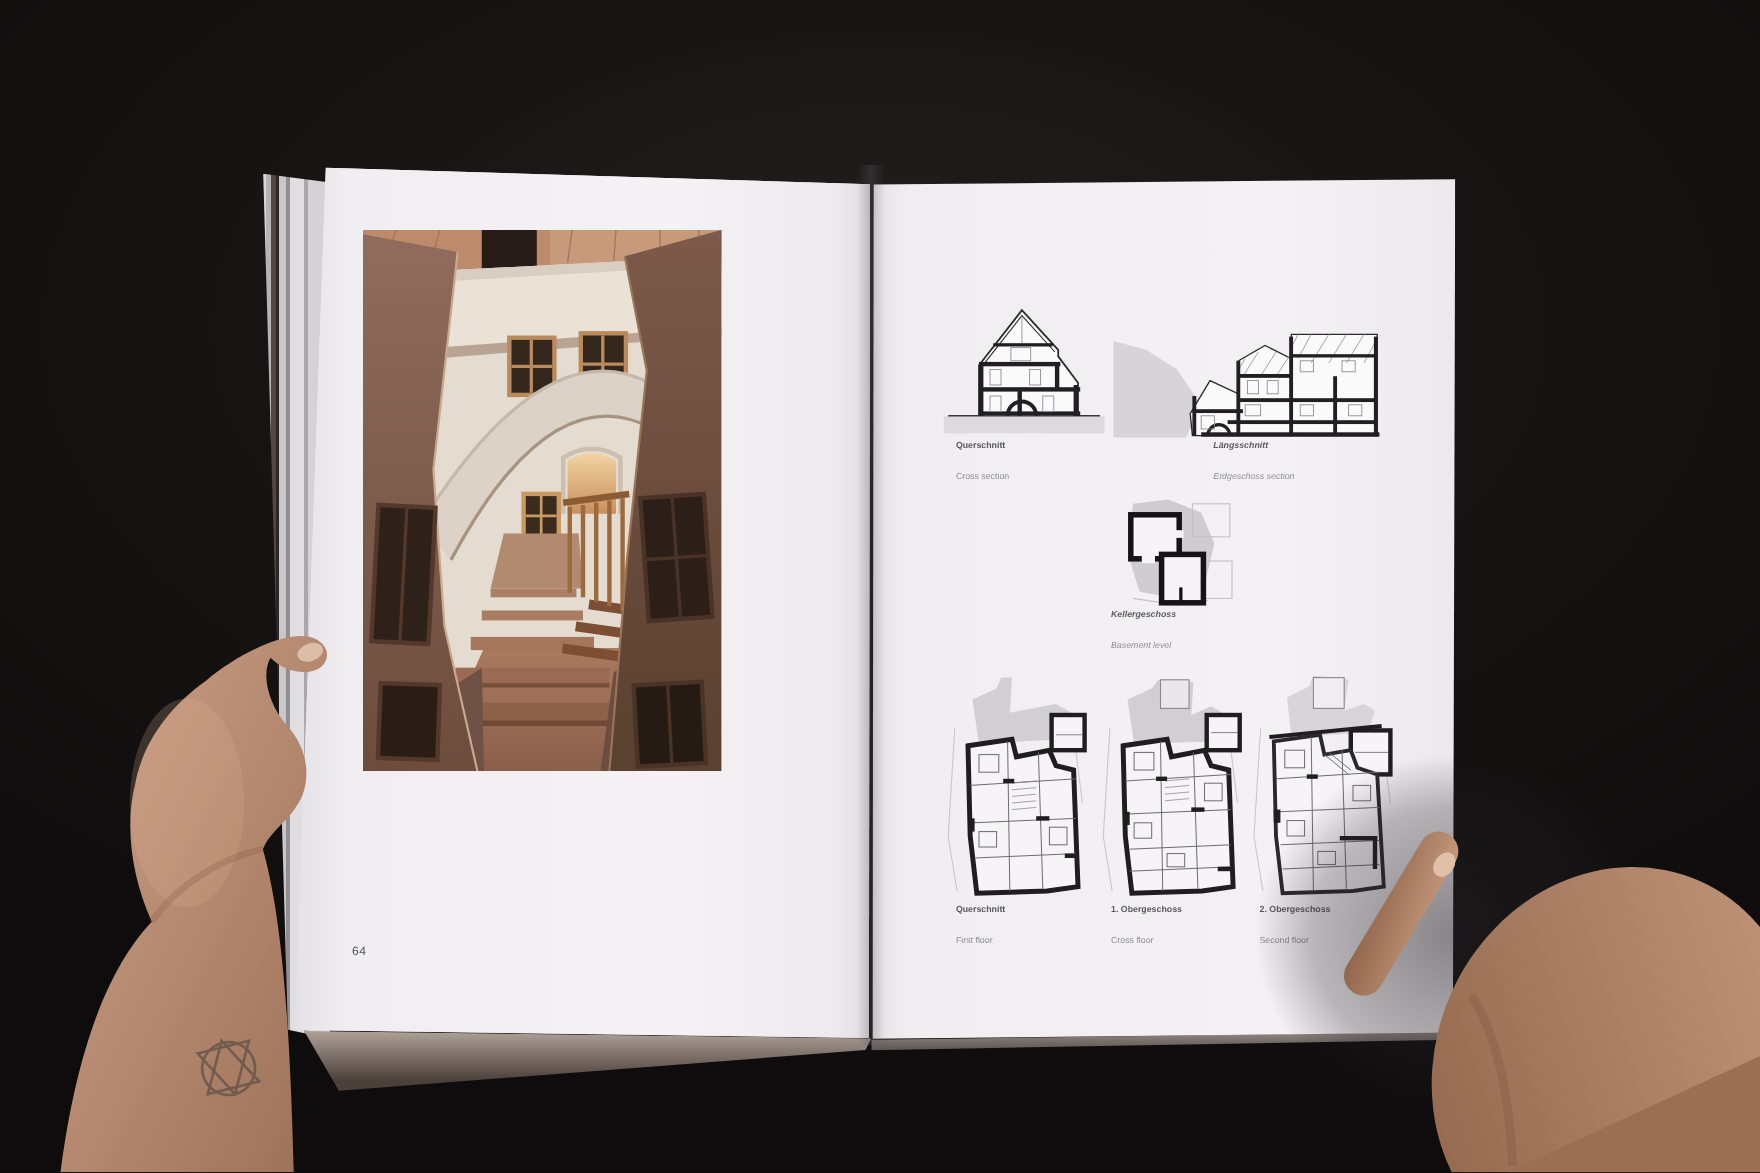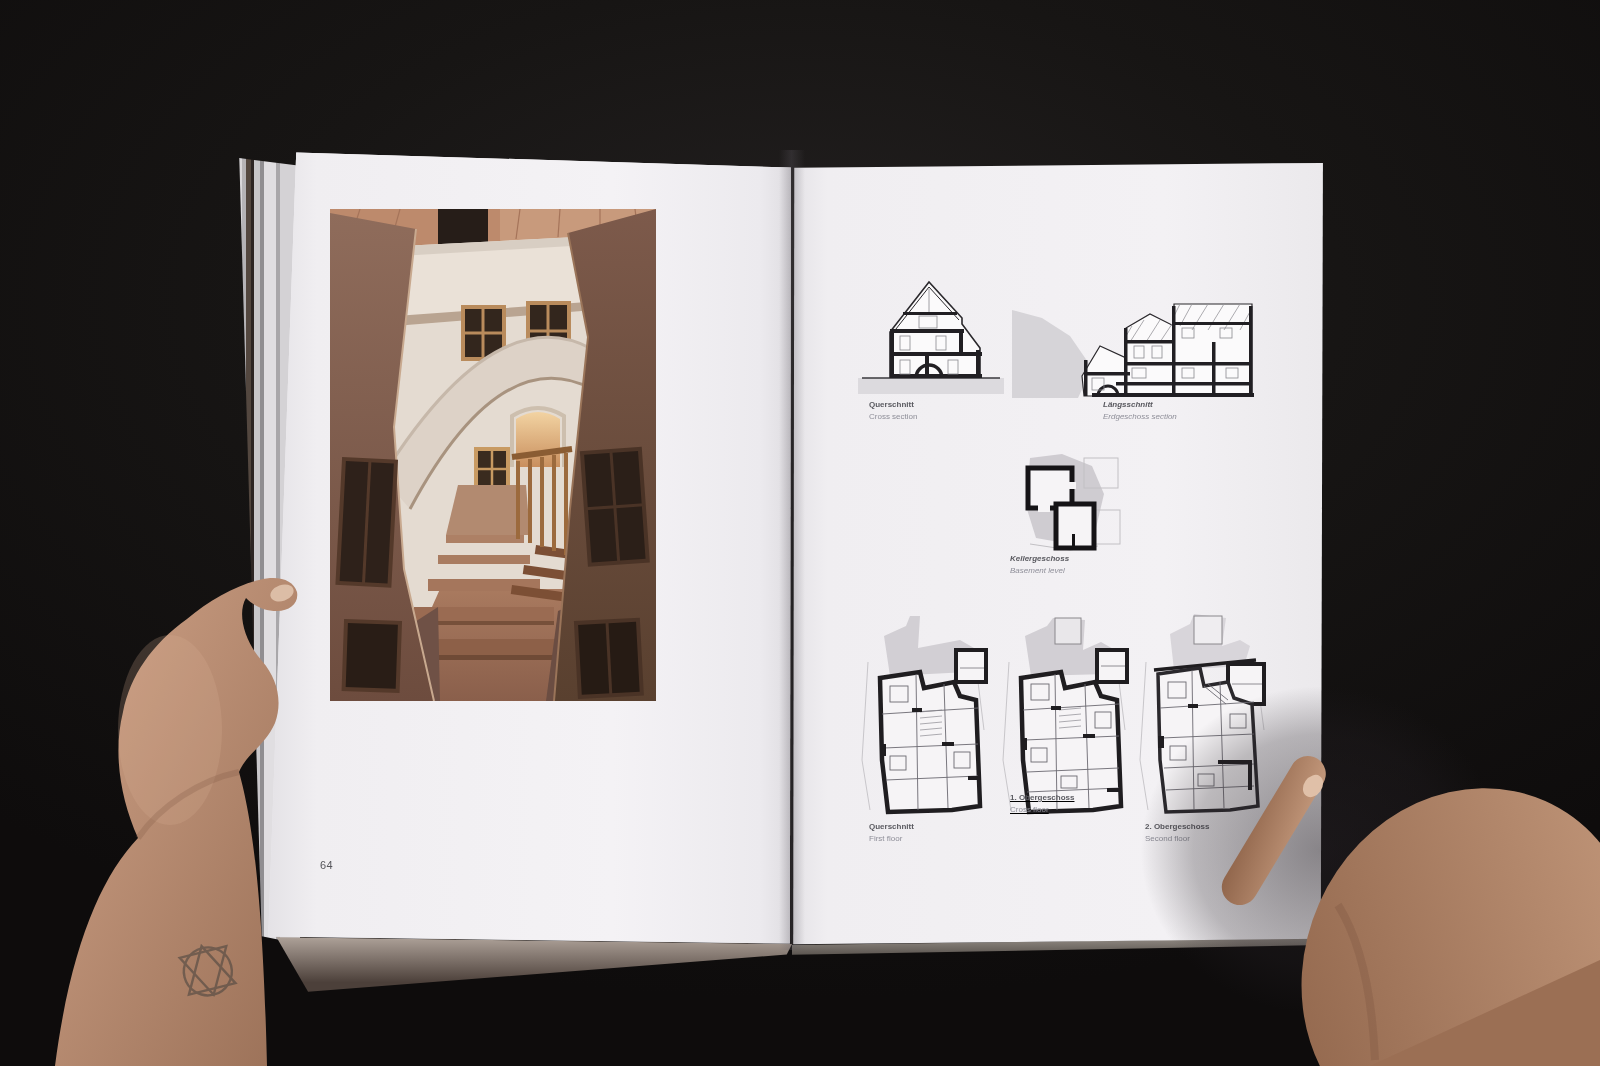--- a/index.html
+++ b/index.html
@@ -33,21 +33,21 @@
     background:linear-gradient(90deg,#e4e2e6 0%,#f0eef1 7%,#f3f1f4 70%,#ebe9ec 100%);}
   .gutter-shade{left:779px;top:150px;width:26px;height:800px;
     background:linear-gradient(90deg,rgba(120,115,122,0) 0%,rgba(95,90,98,.30) 48%,rgba(120,115,122,0) 100%);}
   .hand-shadow-right{left:1090px;top:640px;width:460px;height:420px;
     background:radial-gradient(closest-side, rgba(38,33,38,.50), rgba(38,33,38,.28) 55%, rgba(38,33,38,0) 78%);}
 
   
   .pagenum{font-size:11px;color:#55555a;letter-spacing:.5px;}
   .figlabel{line-height:12px;font-size:8px;white-space:nowrap;}
   .figlabel .de{display:block;font-weight:bold;color:#5a5a60;}
-  .figlabel .en{display:block;color:#8e8e98;}
+  .figlabel .en{display:block;color:#8e8e98;margin-top:16px;}
 
   
   .fig svg{display:block;}
 </style>
 </head>
 <body>
 
 <div class="scene">
 
   <div class="abs book-shadow"></div>
@@ -377,21 +377,21 @@
           <line x1="62" y1="118" x2="84" y2="116"></line>
       </g>
       <g fill="#1f1d20">
         <rect x="54" y="96" width="10" height="4"></rect>
           <rect x="86" y="124" width="12" height="4"></rect>
         <rect x="24" y="128" width="6" height="12"></rect>
           <rect x="110" y="178" width="12" height="4"></rect>
       </g>
     </svg>
   </div>
-  <div class="abs figlabel" style="left:1010px;top:792px;text-decoration:underline;">
+  <div class="abs figlabel" style="left:1010px;top:821px;">
     <span class="de">1. Obergeschoss</span>
     <span class="en">Cross floor</span>
   </div>
 
   <div class="abs fig" style="left:1134px;top:610px;">
     <svg width="136" height="206" viewBox="0 0 136 206">
       <g stroke="#c8c6ca" fill="none" stroke-width="1">
         <path d="M12,52 L6,150 L14,200"></path>
           <path d="M122,60 L130,120"></path>
       </g>

